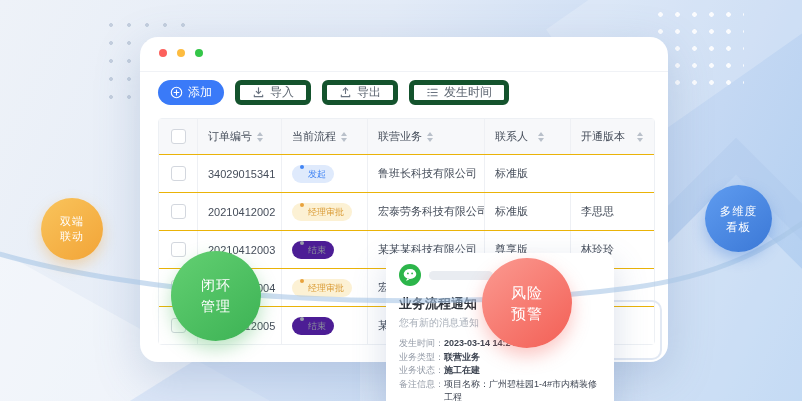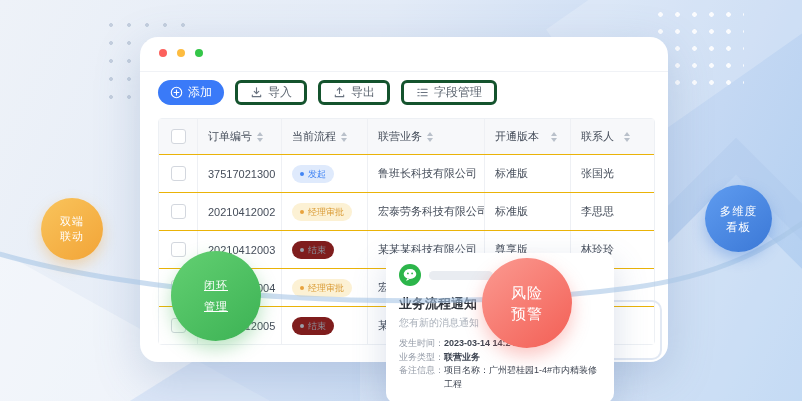--- a/index.html
+++ b/index.html
@@ -29,44 +29,44 @@
   .card{position:absolute;left:140px;top:37px;width:528px;height:325px;background:#fff;
     border-radius:18px;box-shadow:0 14px 45px rgba(88,118,168,.25);z-index:10;}
   .titlebar{position:absolute;left:19px;top:12px;display:flex;gap:10px;}
   .tl-dot{width:8px;height:8px;border-radius:50%;}
   .tl-red{background:#fc605c;} .tl-yellow{background:#fdbc40;} .tl-green{background:#34c648;}
   .sep{position:absolute;left:0;top:34px;width:100%;height:1px;background:#f0f2f6;}
   .toolbar{position:absolute;left:18px;top:43px;display:flex;gap:11px;align-items:center;}
   .btn{height:25px;display:inline-flex;align-items:center;gap:5px;padding:0 12px;
     font-size:12px;cursor:pointer;box-sizing:border-box;white-space:nowrap;}
   .btn-primary{background:#3a7af8;color:#fff;border-radius:13px;}
-  .btn-ghost{background:#fff;border:3px solid #14532d;color:#5c6570;border-radius:6px;}
+  .btn-ghost{background:#fff;border:5px solid #14532d;color:#5c6570;border-radius:6px;}
   .btn svg{display:block;}
   
   .table{position:absolute;left:18px;top:81px;width:497px;border:1px solid #edf0f4;
     border-radius:4px;box-sizing:border-box;}
   .trow{display:grid;grid-template-columns:39px 84px 86px 117px 86px 83px;align-items:center;
     border-bottom:1px solid #eab308;height:37px;background:#fff;}
   .trow.head{background:#f7f8fa;height:35px;font-size:11px;color:#5a6474;}
   .trow:last-child{border-bottom:none;}
   .cell{display:flex;align-items:center;height:100%;padding-left:10px;box-sizing:border-box;
     border-right:1px solid #eef0f4;font-size:11px;color:#454d5a;overflow:hidden;white-space:nowrap;}
   .cell:last-child{border-right:none;}
   .cell.ck{justify-content:center;padding-left:0;}
   .checkbox{width:13px;height:13px;border:1px solid #d3d7de;border-radius:3px;background:#fff;cursor:pointer;}
   .sort{display:inline-flex;flex-direction:column;gap:2px;margin-left:5px;}
   .sort b{display:block;width:0;height:0;border-left:3.5px solid transparent;border-right:3.5px solid transparent;}
   .sort .up{border-bottom:4px solid #b9c0ca;}
   .sort .dn{border-top:4px solid #b9c0ca;}
-  .badge{display:inline-flex;align-items:center;gap:4px;height:18px;border-radius:9px;
+  .badge{display:inline-flex;align-items:flex-start;gap:4px;height:18px;border-radius:9px;
     padding:0 8px;font-size:9px;line-height:18px;}
   .badge i{width:4px;height:4px;border-radius:50%;display:block;}
   .b-blue{background:#dfeafc;color:#4285f4;} .b-blue i{background:#4285f4;}
   .b-yellow{background:#fcf1d4;color:#d99a34;} .b-yellow i{background:#e8a23d;}
-  .b-gray{background:#7f1d1d;color:#8b919b;} .b-gray i{background:#9aa0aa;}
+  .b-gray{background:#4c1d95;color:#8b919b;} .b-gray i{background:#9aa0aa;}
   
   .ghost{position:absolute;left:430px;top:300px;width:228px;height:56px;border:2px solid rgba(223,231,242,.95);
     border-radius:10px;z-index:25;}
   .popup{position:absolute;left:386px;top:253px;width:228px;background:#fff;border-radius:10px;
     box-shadow:0 12px 34px rgba(80,110,160,.22);z-index:30;padding:11px 13px 12px;box-sizing:border-box;}
   .p-head{display:flex;align-items:center;gap:8px;}
   .wechat{width:22px;height:22px;border-radius:50%;background:#2cb54a;display:flex;
     align-items:center;justify-content:center;}
   .pill{width:64px;height:9px;border-radius:4.5px;background:#e9ecf1;}
   .p-title{margin-top:9px;font-size:13px;font-weight:bold;color:#2e333b;}
@@ -74,22 +74,22 @@
   .p-fields{margin-top:7px;font-size:9px;line-height:13.5px;}
   .frow{display:flex;}
   .f-label{color:#939aa6;flex:none;}
   .f-value{color:#3e4552;font-weight:bold;}
   .f-lines{color:#3e4552;}
   
   .circ{position:absolute;border-radius:50%;display:flex;flex-direction:column;align-items:center;
     justify-content:center;color:#fff;text-align:center;z-index:50;letter-spacing:1px;}
   .c-orange{left:41px;top:198px;width:62px;height:62px;font-size:11px;line-height:15px;
     background:linear-gradient(140deg,#f9c45c,#f2a437);box-shadow:0 6px 14px rgba(242,164,55,.35);}
-  .c-green{left:171px;top:251px;width:90px;height:90px;font-size:11px;line-height:21px;
-    background:linear-gradient(140deg,#63d072,#3cb254);box-shadow:0 8px 18px rgba(60,178,84,.35);text-decoration:underline;}
+  .c-green{left:171px;top:251px;width:90px;height:90px;font-size:14px;line-height:21px;
+    background:linear-gradient(140deg,#63d072,#3cb254);box-shadow:0 8px 18px rgba(60,178,84,.35);}
   .c-red{left:482px;top:258px;width:90px;height:90px;font-size:15px;line-height:21px;
     background:linear-gradient(140deg,#fb9a91,#f35f55);box-shadow:0 8px 18px rgba(243,95,85,.35);}
   .c-blue{left:705px;top:185px;width:67px;height:67px;font-size:11.5px;line-height:16px;
     background:linear-gradient(140deg,#5f9cf0,#3b78d6);box-shadow:0 6px 14px rgba(59,120,214,.35);}
 </style>
 </head>
 <body>
 
 <div class="stage">
 
@@ -138,21 +138,21 @@
             </svg>
           </span>
         <span>导出</span>
       </div>
       <div class="btn btn-ghost">
         <span>
             <svg width="13" height="13" viewBox="0 0 14 14" fill="none" stroke="#6a7380" stroke-width="1.2" stroke-linecap="round">
               <path d="M2 3.5h1.4M2 7h1.4M2 10.5h1.4M5.4 3.5H12M5.4 7H12M5.4 10.5H12"></path>
             </svg>
           </span>
-        <span>字段管理</span>
+        <span>发生时间</span>
       </div>
     </div>
 
     <div class="table">
       <div class="trow head">
         <div class="cell ck">
             <span class="checkbox"></span>
           </div>
         <div class="cell">
             <span>订单编号</span>
@@ -169,49 +169,48 @@
             </span>
           </div>
         <div class="cell">
             <span>联营业务</span>
             <span class="sort">
               <b class="up"></b>
               <b class="dn"></b>
             </span>
           </div>
         <div class="cell">
+            <span>联系人</span>
+            <span class="sort" style="margin-left:10px;">
+              <b class="up"></b>
+              <b class="dn"></b>
+            </span>
+          </div>
+        <div class="cell">
             <span>开通版本</span>
             <span class="sort" style="margin-left:12px;">
               <b class="up"></b>
               <b class="dn"></b>
             </span>
           </div>
-        <div class="cell">
-            <span>联系人</span>
-            <span class="sort" style="margin-left:10px;">
-              <b class="up"></b>
-              <b class="dn"></b>
-            </span>
-          </div>
-      </div>
-
-      <div class="trow">
-        <div class="cell ck">
-            <span class="checkbox"></span>
-          </div>
-        <div class="cell">37517021300</div>
+      </div>
+
+      <div class="trow">
+        <div class="cell ck">
+            <span class="checkbox"></span>
+          </div>
+        <div class="cell">34029015341</div>
         <div class="cell">
             <span class="badge b-blue">
               <i></i>
               <span>发起</span>
             </span>
           </div>
         <div class="cell">鲁班长科技有限公司</div>
         <div class="cell">标准版</div>
-        <div class="cell">张国光</div>
       </div>
       <div class="trow">
         <div class="cell ck">
             <span class="checkbox"></span>
           </div>
         <div class="cell">20210412002</div>
         <div class="cell">
             <span class="badge b-yellow">
               <i></i>
               <span>经理审批</span>
@@ -292,20 +291,24 @@
     <div class="p-fields">
       <div class="frow">
         <span class="f-label">发生时间：</span>
         <span class="f-value">2023-03-14 14:24</span>
       </div>
       <div class="frow">
         <span class="f-label">业务类型：</span>
         <span class="f-value">联营业务</span>
       </div>
       <div class="frow">
+        <span class="f-label">业务状态：</span>
+        <span class="f-value">施工在建</span>
+      </div>
+      <div class="frow">
         <span class="f-label">备注信息：</span>
         <span class="f-lines">
           <span style="display:block;">项目名称：广州碧桂园1-4#市内精装修工程</span>
 
         </span>
       </div>
     </div>
   </div>
 
   <div class="circ c-orange">

